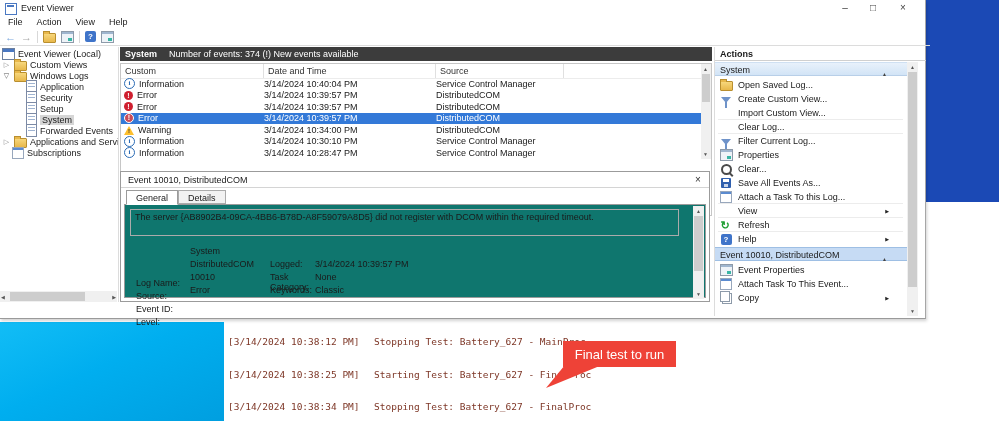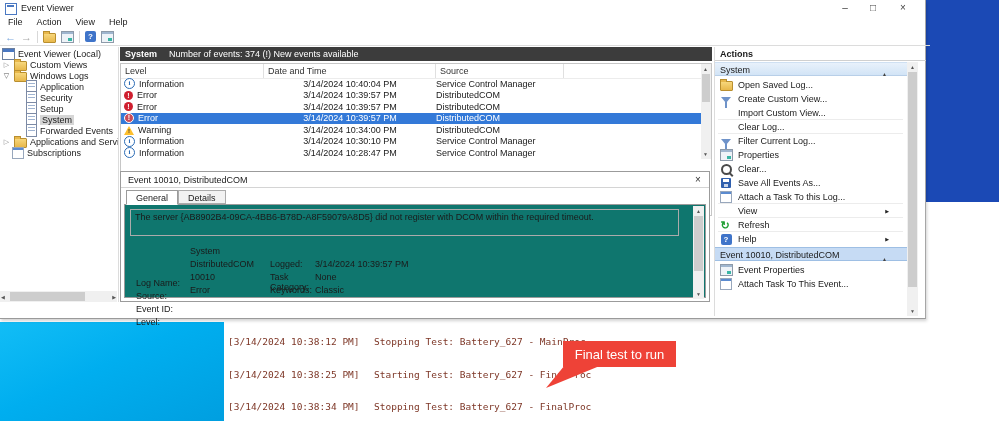--- a/index.html
+++ b/index.html
@@ -90,21 +90,21 @@
   
   .center{left:120px;top:47px;width:592px;height:269px;}
   .log-header{position:absolute;left:0;top:0;width:100%;height:14px;background:#3c3c3c;color:#fff;
               display:flex;align-items:center;font-size:9px;gap:12px;padding-left:5px;box-sizing:border-box;}
   .table-wrap{position:absolute;left:0;top:16px;width:592px;height:153px;border:1px solid #c6c6c6;box-sizing:border-box;}
   .thead{position:absolute;left:0;top:0;height:14px;width:580px;display:flex;font-size:9px;color:#333;border-bottom:1px solid #ececec;}
   .thead span{border-right:1px solid #e0e0e0;padding-left:4px;line-height:14px;box-sizing:border-box;}
   .col1{width:143px;} .col2{width:172px;} .col3{width:128px;} .col4{width:137px;border-right:none!important;}
   .trow{position:absolute;left:0;height:11.5px;width:580px;display:flex;align-items:center;font-size:9px;}
   .trow .cl{width:143px;display:flex;align-items:center;gap:4px;padding-left:3px;box-sizing:border-box;}
-  .trow .cd{width:172px;text-align:center;} .trow .cs{width:265px;}
+  .trow .cd{width:172px;} .trow .cs{width:265px;}
   .trow.selected{background:#3379d8;color:#fff;}
 
   
   .epanel{position:absolute;left:0;top:124px;width:590px;height:131px;border:1px solid #9b9b9b;background:#fff;box-sizing:border-box;}
   .ep-title{position:absolute;left:0;top:0;right:0;height:15px;border-bottom:1px solid #d4d4d4;font-size:9px;
             display:flex;align-items:center;padding-left:7px;}
   .ep-close{position:absolute;right:5px;top:2px;font-size:10px;color:#333;width:12px;text-align:center;}
   .tab{position:absolute;top:18px;height:15px;font-size:9px;line-height:15px;padding:0 9px;box-sizing:border-box;}
   .tab-active{left:5px;background:#fff;border:1px solid #9b9b9b;border-bottom:1px solid #fff;z-index:2;}
   .tab-idle{left:57px;background:#f2f2f2;border:1px solid #ababab;height:14px;line-height:14px;z-index:1;}
@@ -231,21 +231,21 @@
 
     <div class="abs center">
 
       <div class="log-header">
         <b>System</b>
         <span>Number of events: 374 (!) New events available</span>
       </div>
 
       <div class="table-wrap">
         <div class="thead">
-          <span class="col1">Level</span>
+          <span class="col1">Custom</span>
           <span class="col2">Date and Time</span>
           <span class="col3">Source</span>
           <span class="col4"></span>
         </div>
 
         <div class="trow" style="top:14px">
           <span class="cl">
               <span class="icon ic-info"></span>
               <span>Information</span>
             </span>
@@ -445,20 +445,27 @@
             <span class="icon ic-window"></span>
           </span>
         <span>Event Properties</span>
         </div>
       <div class="act-item" style="top:230px">
         <span class="aicon">
             <span class="icon ic-task"></span>
           </span>
         <span>Attach Task To This Event...</span>
         </div>
+      <div class="act-item" style="top:244px">
+        <span class="aicon">
+            <span class="icon ic-copy"></span>
+          </span>
+        <span>Copy</span>
+        <span class="sub-arrow"></span>
+        </div>
 
       <div class="sb" style="left:192px;top:15px;width:11px;height:254px;">
         <span class="sb-btn" style="left:3px;top:2px;">▲</span>
         <span class="sb-btn" style="left:3px;bottom:2px;">▼</span>
         <span class="sb-thumb" style="left:1px;top:10px;width:9px;height:215px;"></span>
       </div>
     </div>
 
   </div>
 </div>

